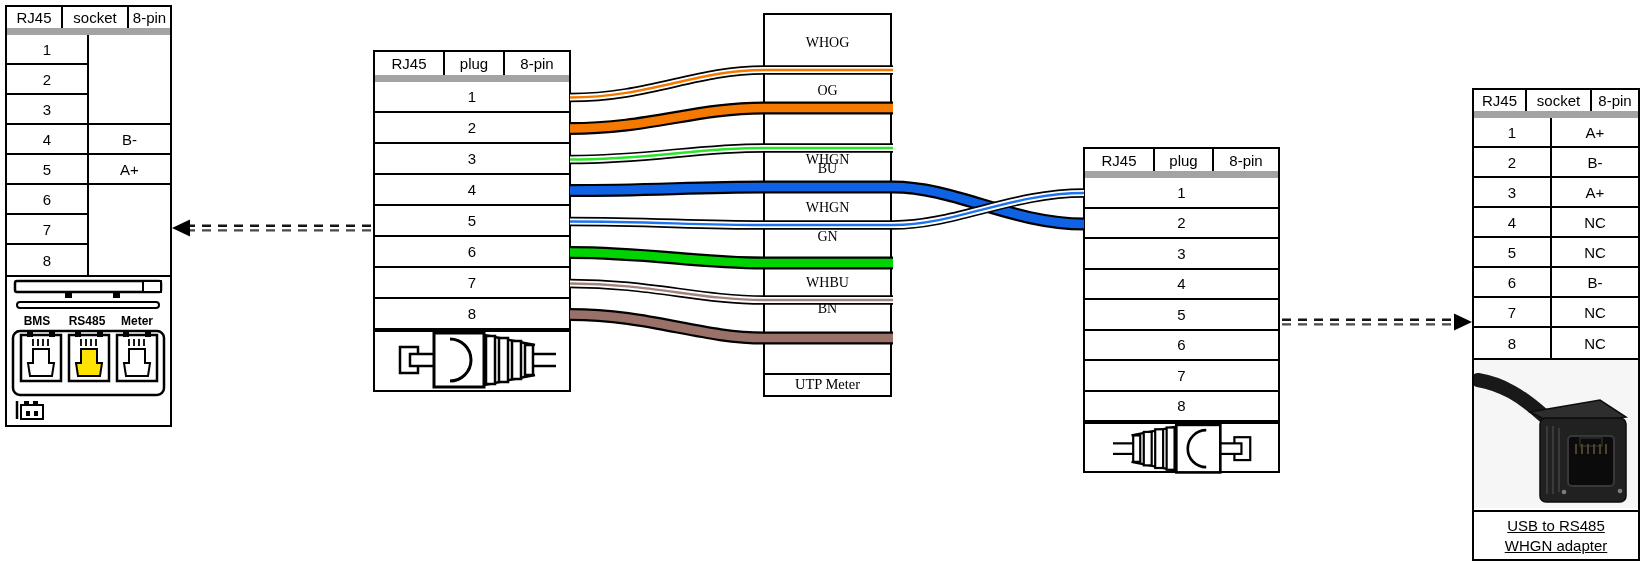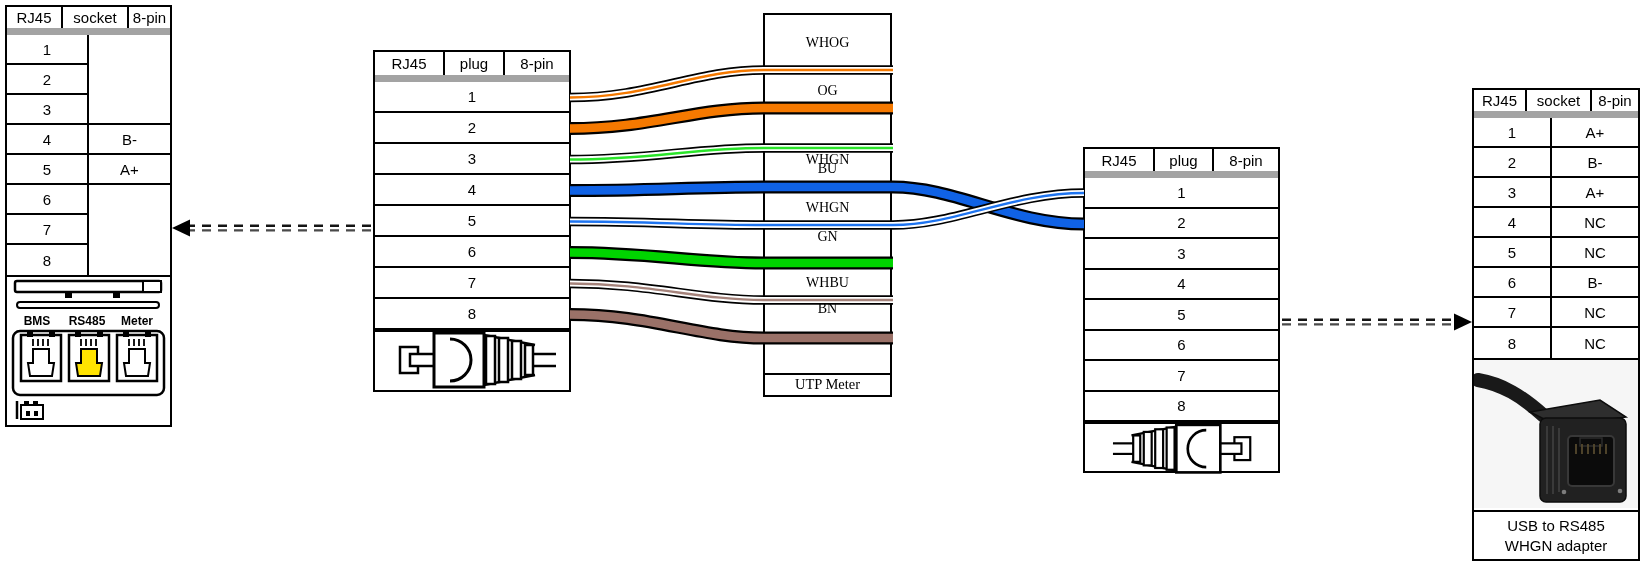--- a/index.html
+++ b/index.html
@@ -310,21 +310,21 @@
         <polygon points="56,52 126,40 152,57 84,66" fill="#2e2e2e" stroke="#0c0c0c" stroke-width="1.5"></polygon>
         <rect x="66" y="58" width="86" height="84" rx="6" fill="#212121" stroke="#0c0c0c" stroke-width="1.5"></rect>
         <path d="M73 66 V134 M79 66 V134 M85 68 V132" stroke="#3a3a3a" stroke-width="2" fill="none"></path>
         <rect x="94" y="76" width="46" height="50" rx="4" fill="#0b0b0b" stroke="#383838" stroke-width="2"></rect>
         <rect x="106" y="78" width="22" height="8" fill="#0b0b0b" stroke="#2c2c2c" stroke-width="1.5"></rect>
         <path d="M102 84 V94 M108 84 V94 M114 84 V94 M120 84 V94 M126 84 V94 M132 84 V94" stroke="#55492e" stroke-width="1.8" fill="none"></path>
         <circle cx="90" cy="132" r="2.3" fill="#7d7d7d"></circle>
         <circle cx="146" cy="131" r="2.3" fill="#7d7d7d"></circle>
       </svg>
     </div>
-    <div class="caption" style="height:47px;">
+    <div class="caption" style="height:47px;text-decoration:underline;">
       <span>USB to RS485</span>
       <span>WHGN adapter</span>
     </div>
   </div>
 
   <svg class="overlay" width="1647" height="563" viewBox="0 0 1647 563">
     <defs>
       <path id="wp1" d="M 570 97.5 C 650 97.5, 695 70, 764 70 L 893 70" fill="none"></path>
       <path id="wp2" d="M 570 128.5 C 650 128.5, 695 108, 764 108 L 893 108" fill="none"></path>
       <path id="wp3" d="M 570 159.5 C 650 159.5, 695 148, 764 148 L 893 148" fill="none"></path>

